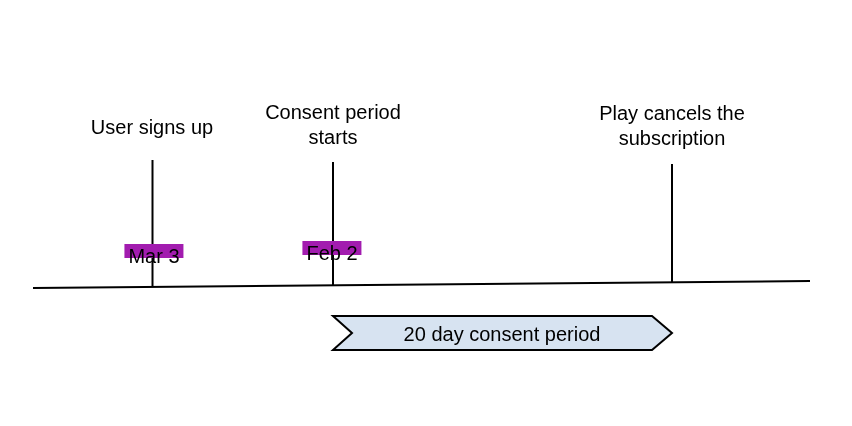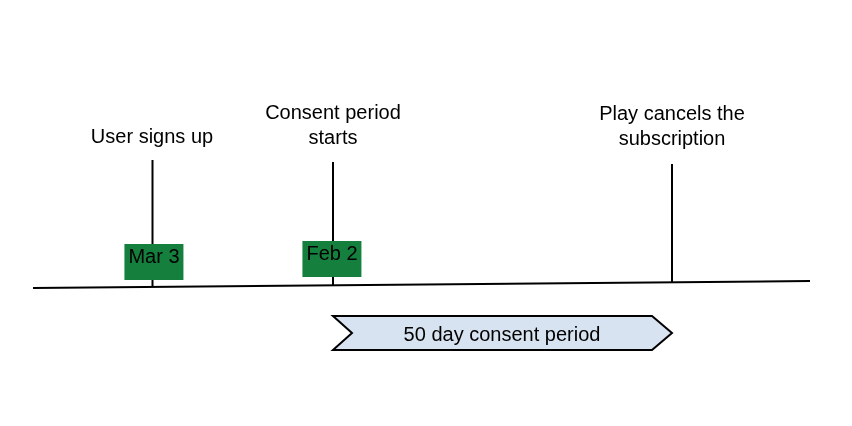--- a/index.html
+++ b/index.html
@@ -24,29 +24,28 @@
   .event-label {
     position: absolute;
     transform: translateX(-50%);
     text-align: center;
     font-size: 20px;
     line-height: 25px;
     color: #000000;
   }
   .event-label.single {
     white-space: nowrap;
-    margin-top: 9px;
   }
   .date-chip {
     position: absolute;
     transform: translateX(-50%);
-    background: #15803d;
+    background: #a21caf;
     font-size: 20px;
     line-height: 24px;
-    height: 36px;
+    height: 14px;
     padding: 0 4px;
     white-space: nowrap;
     text-align: center;
     color: #000000;
   }
   .banner-label {
     position: absolute;
     transform: translate(-50%, -50%);
     font-size: 20px;
     white-space: nowrap;
@@ -73,15 +72,15 @@
 
   <div class="event-label" style="left:333px; top:100px; width:160px;">Consent period starts</div>
 
   <div class="event-label" style="left:672px; top:101px; width:170px;">Play cancels the subscription</div>
 
   <div class="date-chip" style="left:154px; top:244px;">Mar 3</div>
 
   <div class="date-chip" style="left:332px; top:241px;">Feb 2</div>
 
 
-  <div class="banner-label" style="left:502px; top:334px;">50 day consent period</div>
+  <div class="banner-label" style="left:502px; top:334px;">20 day consent period</div>
 
 </div>
 
 </body></html>

